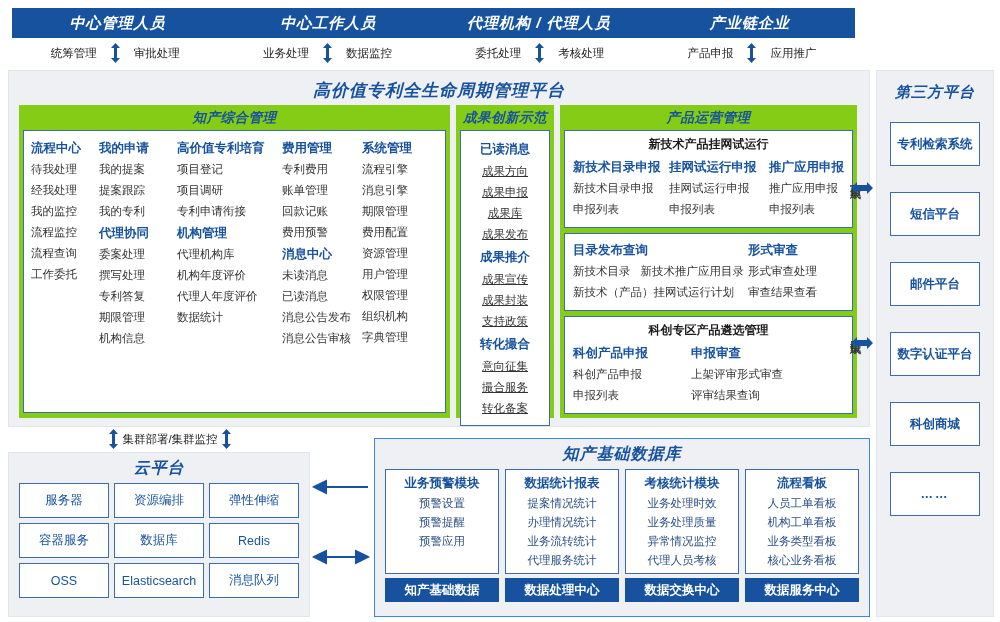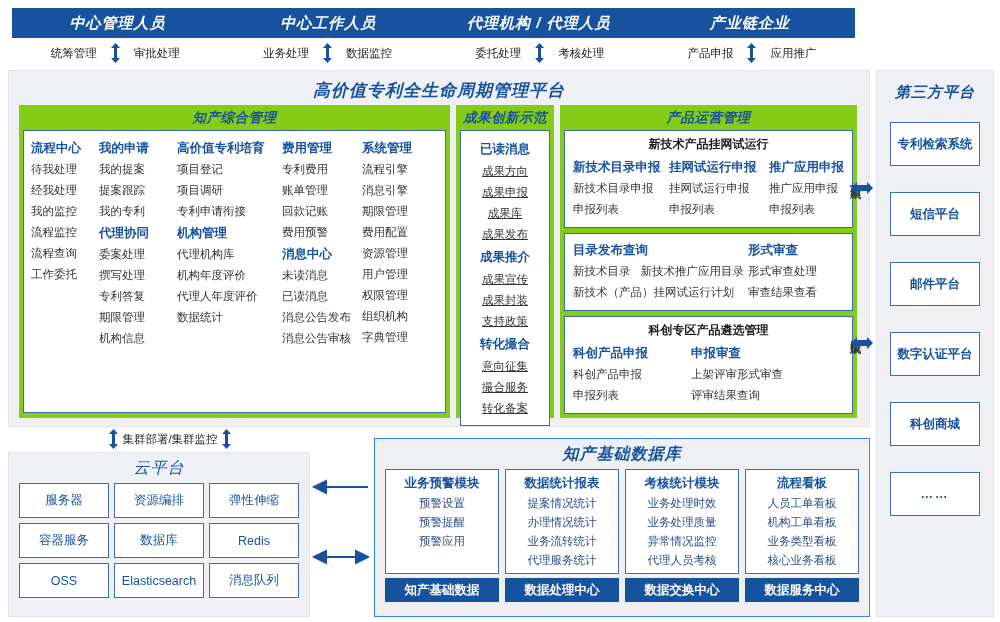--- a/index.html
+++ b/index.html
@@ -98,21 +98,21 @@
 
   
   .cluster{position:absolute;left:60px;top:428px;width:220px;height:22px;display:flex;align-items:center;justify-content:center;gap:4px;}
   .cluster-text{font-size:11.5px;color:#222;}
 
   
   .cloud{
     position:absolute;left:8px;top:452px;width:300px;height:163px;
     background:#eef0f4;border:1px solid #e2e5ea;
   }
-  .cloud-title{text-align:center;font-size:16px;font-weight:normal;font-style:italic;color:#17529e;padding:5px 0 4px;letter-spacing:1px;}
+  .cloud-title{text-align:center;font-size:16px;font-weight:bold;font-style:italic;color:#17529e;padding:5px 0 4px;letter-spacing:1px;}
   .cloud-grid{display:grid;grid-template-columns:repeat(3,1fr);gap:5px;padding:0 10px 10px;}
   .cloud-cell{
     height:33px;background:#fff;border:1.3px solid #3b6bb5;
     display:flex;align-items:center;justify-content:center;
     font-size:12.5px;color:#17529e;
   }
 
   
   .mid-arrows{position:absolute;left:312px;top:452px;width:58px;height:163px;}
 

